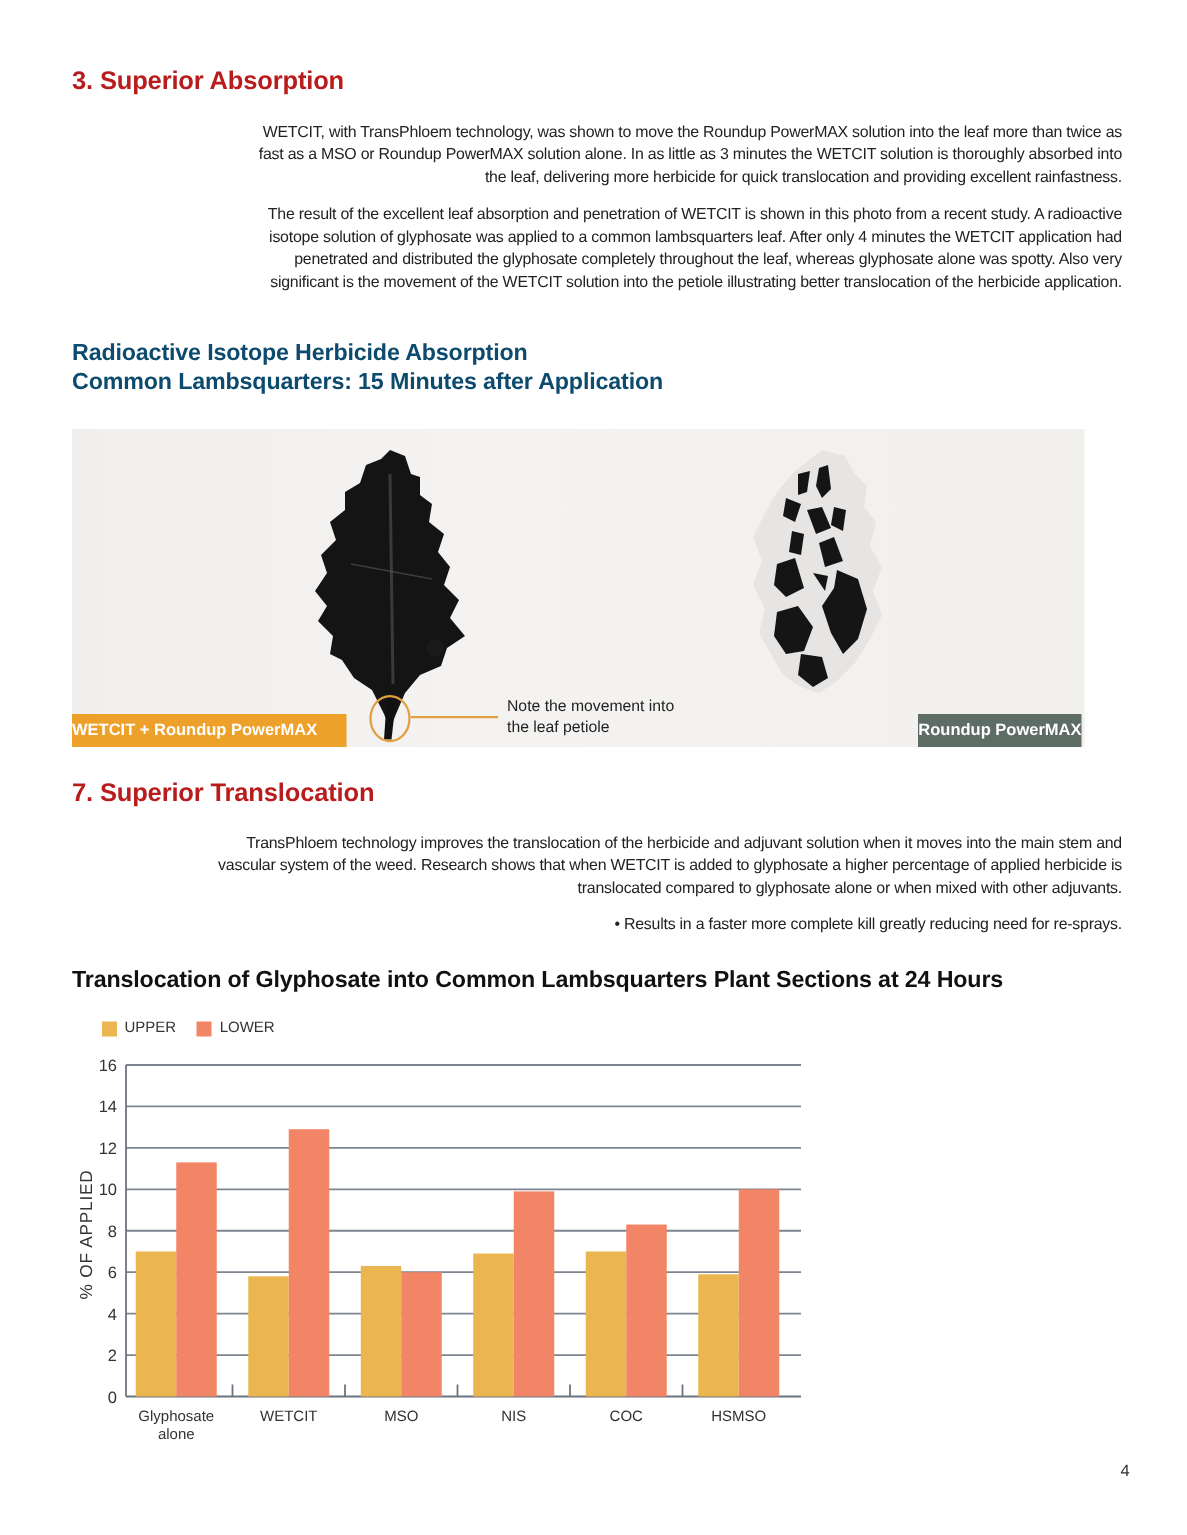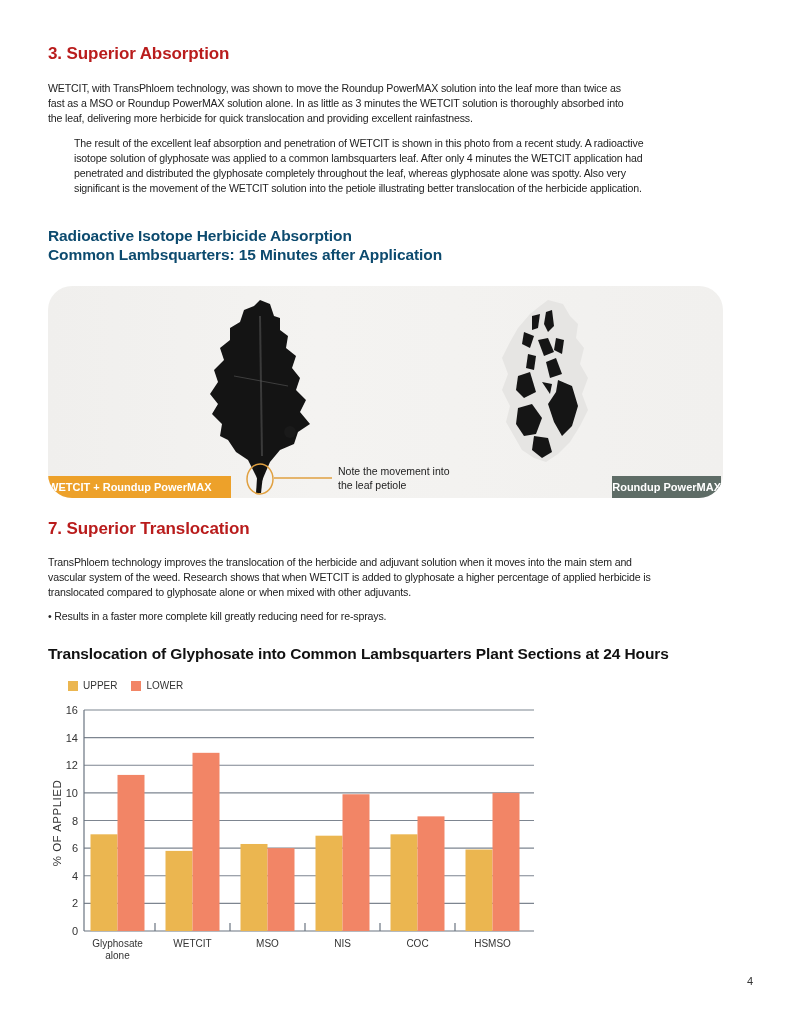--- a/index.html
+++ b/index.html
@@ -1,43 +1,43 @@
 <!DOCTYPE html>
 <html><head>
 <meta charset="utf-8">
 <style>
   html, body { margin: 0; padding: 0; background: #ffffff; }
   body { width: 791px; height: 1023px; position: relative; overflow: hidden;
          font-family: "Liberation Sans", "DejaVu Sans", sans-serif; color: #1b1b1b; }
   .abs { position: absolute; }
   h2.sec { position: absolute; margin: 0; font-size: 17px; font-weight: bold; color: #b91c1c; letter-spacing: -0.1px; }
-  p.body { position: absolute; margin: 0; font-size: 10.6px; line-height: 15px; color: #222; width: 700px; letter-spacing: -0.15px; }
+  p.body { position: absolute; margin: 0; font-size: 10.6px; line-height: 15px; color: #222; width: 700px; letter-spacing: -0.15px; text-align: right; }
   h3.sub { position: absolute; margin: 0; font-size: 15.5px; font-weight: bold; color: #0c4a6e; line-height: 19px; letter-spacing: -0.1px; }
-  .photo { position: absolute; left: 48px; top: 286px; width: 675px; height: 212px; background: linear-gradient(90deg,#f0efed,#f4f3f1 40%,#f1f0ee); overflow: hidden; border-radius: 24px; }
+  .photo { position: absolute; left: 48px; top: 286px; width: 675px; height: 212px; background: linear-gradient(90deg,#f0efed,#f4f3f1 40%,#f1f0ee); overflow: hidden; }
   .badge { position: absolute; bottom: 0; height: 22px; line-height: 22px; padding: 0 0; color: #fff; font-weight: bold; font-size: 11px; }
   .badge-left { left: 0; background: #eda12a; width: 183px; }
   .badge-right { right: 2px; background: #5e6c66; }
   .note { position: absolute; left: 290px; top: 178px; font-size: 10.5px; line-height: 14px; color: #222; }
   .chart-title { position: absolute; left: 48px; top: 645px; margin: 0; font-size: 15.5px; font-weight: bold; color: #111; letter-spacing: -0.1px; }
   .legend { position: absolute; left: 49px; top: 680px; font-size: 10px; color: #333; display: flex; gap: 14px; padding-left: 19px; }
   .legend-item { display: flex; align-items: center; gap: 5px; }
   .swatch { width: 10px; height: 10px; display: inline-block; }
   .pagenum { position: absolute; left: 747px; top: 975px; font-size: 11px; color: #333; }
   svg text { font-family: "Liberation Sans", "DejaVu Sans", sans-serif; }
 </style>
 </head>
 <body>
 
 <h2 class="sec" style="left:48px; top:44px;">3. Superior Absorption</h2>
 <p class="body" style="left:48px; top:81px;">
   <span>WETCIT, with TransPhloem technology, was shown to move the Roundup PowerMAX solution into the leaf more than twice as</span><br>
   <span>fast as a MSO or Roundup PowerMAX solution alone. In as little as 3 minutes the WETCIT solution is thoroughly absorbed into</span><br>
   <span>the leaf, delivering more herbicide for quick translocation and providing excellent rainfastness.</span>
 </p>
-<p class="body" style="left:48px; top:136px;margin-left:26px;">
+<p class="body" style="left:48px; top:136px;">
   <span>The result of the excellent leaf absorption and penetration of WETCIT is shown in this photo from a recent study. A radioactive</span><br>
   <span>isotope solution of glyphosate was applied to a common lambsquarters leaf. After only 4 minutes the WETCIT application had</span><br>
   <span>penetrated and distributed the glyphosate completely throughout the leaf, whereas glyphosate alone was spotty. Also very</span><br>
   <span>significant is the movement of the WETCIT solution into the petiole illustrating better translocation of the herbicide application.</span>
 </p>
 
 <h3 class="sub" style="left:48px; top:226px;">
   <span>Radioactive Isotope Herbicide Absorption</span><br>
   <span>Common Lambsquarters: 15 Minutes after Application</span>
 </h3>

